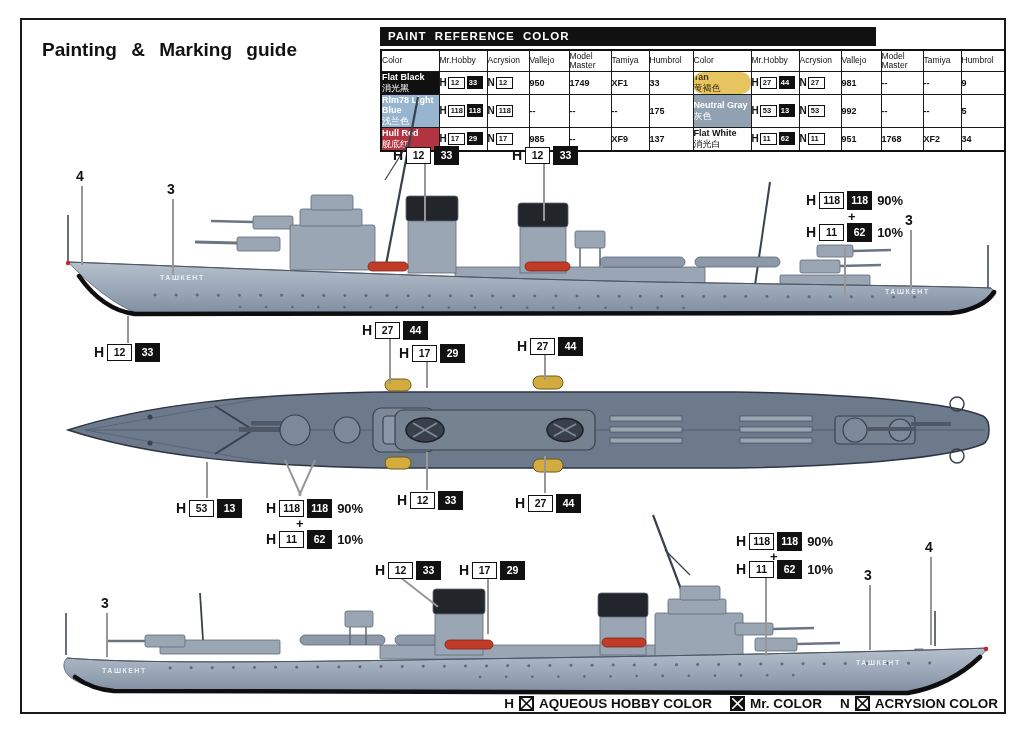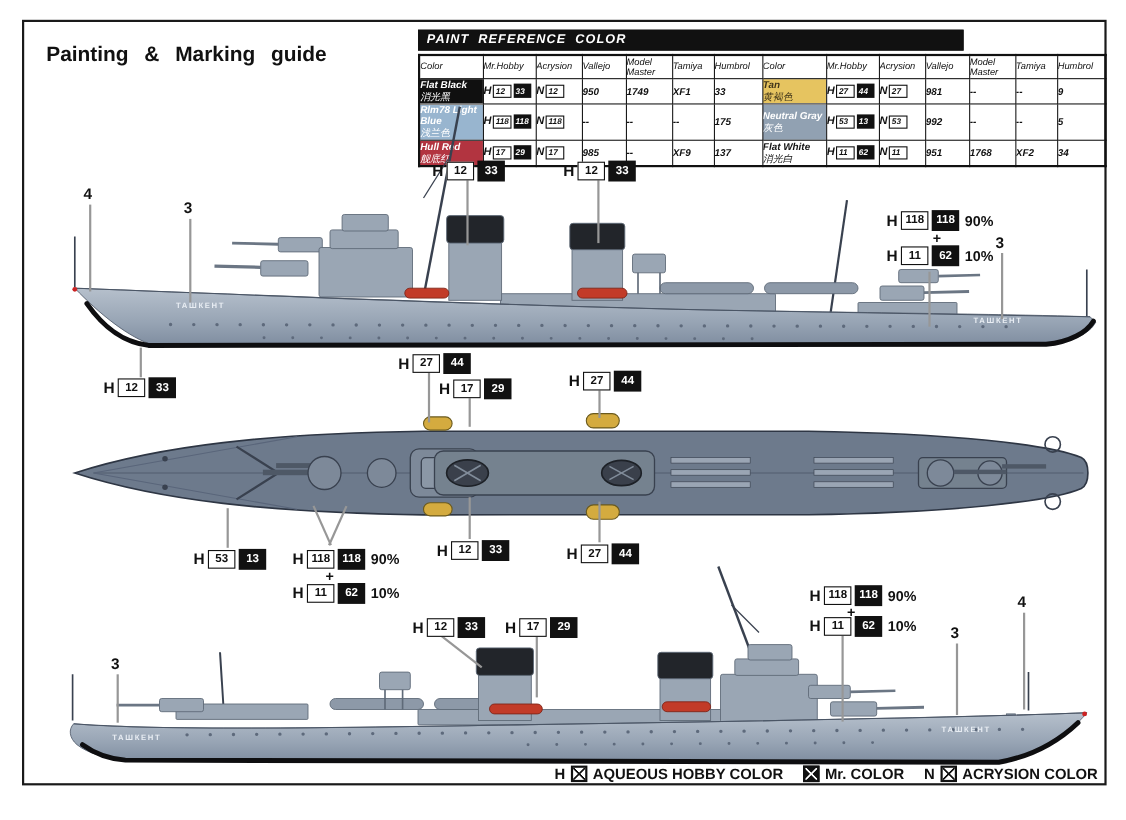--- a/index.html
+++ b/index.html
@@ -4,33 +4,33 @@
 <style>
   html,body{margin:0;padding:0;background:#fff;}
   #page{position:relative;width:1024px;height:745px;background:#fff;overflow:hidden;
         font-family:"Liberation Sans",sans-serif;color:#111;}
   .frame{position:absolute;left:20px;top:18px;width:982px;height:692px;border:2px solid #1a1a1a;}
   
   .title{position:absolute;left:42px;top:34px;}
   .t-cn{font-size:20px;font-weight:700;letter-spacing:7px;}
   .t-en{font-size:19px;font-weight:700;word-spacing:9px;margin-top:5px;}
   
-  #paint-table{position:absolute;left:380px;top:27px;width:496px;font-style:italic;}
+  #paint-table{position:absolute;left:380px;top:27px;width:496px;}
   .tbar{background:#111;color:#fff;font-size:11.5px;font-weight:700;letter-spacing:1px;
         padding:2px 0 3px 7px;border:1px solid #111;word-spacing:4px;}
   #paint-table table{border-collapse:collapse;margin-top:3px;width:624px;table-layout:fixed;border:2px solid #111;}
   #paint-table th,#paint-table td{border:1.2px solid #1a1a1a;text-align:left;vertical-align:middle;padding:0;overflow:hidden;}
   #paint-table th{font-size:8.5px;font-weight:400;height:20px;line-height:1.1;background:#fff;}
   #paint-table td{height:20px;font-size:9px;font-weight:600;}
   td.cname{font-size:7.2px;font-weight:700;line-height:1.2;}
   td.cname .cn{font-weight:400;}
   .bg-black{background:#101010;color:#fff;}
   .bg-blue{background:#98b5cf;color:#fff;}
   .bg-red{background:#b23440;color:#fff;}
-  .bg-tan{background:#e6c460;color:#40351a;}
+  .bg-tan{background:#e6c460;color:#40351a;border-radius:10px;}
   .bg-gray{background:#91a1b2;color:#fff;}
   .bg-white{background:#fff;color:#111;}
   .mchip{display:inline-flex;align-items:center;gap:1.5px;font-weight:700;}
   .mchip .p{font-size:10px;}
   .mchip .b{border:1.2px solid #111;font-size:7.5px;line-height:1;padding:1.5px 1.5px;min-width:12px;background:#fff;color:#111;}
   .mchip .s{background:#111;color:#fff;font-size:7.5px;line-height:1;padding:2.7px 2px;min-width:12px;}
   
   .chip{position:absolute;display:flex;align-items:center;gap:3px;font-weight:700;z-index:30;}
   .chip .pfx{font-size:14px;line-height:1;}
   .chip .bx{border:1.6px solid #111;background:#fff;font-size:10.5px;line-height:1;padding:2.4px 3px;min-width:17px;text-align:center;}

